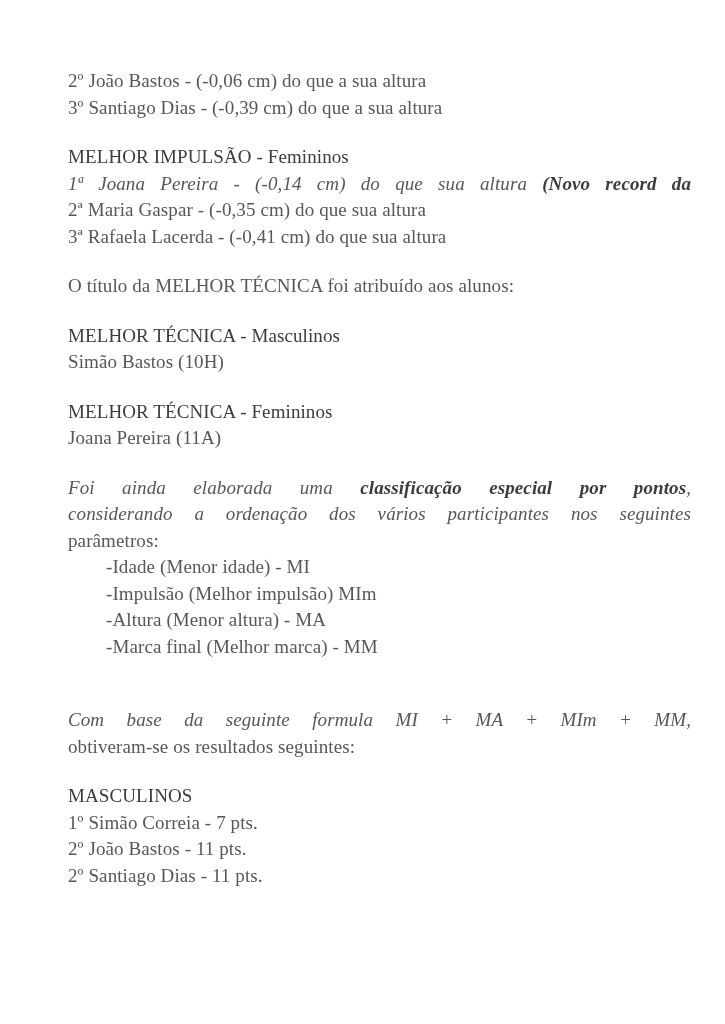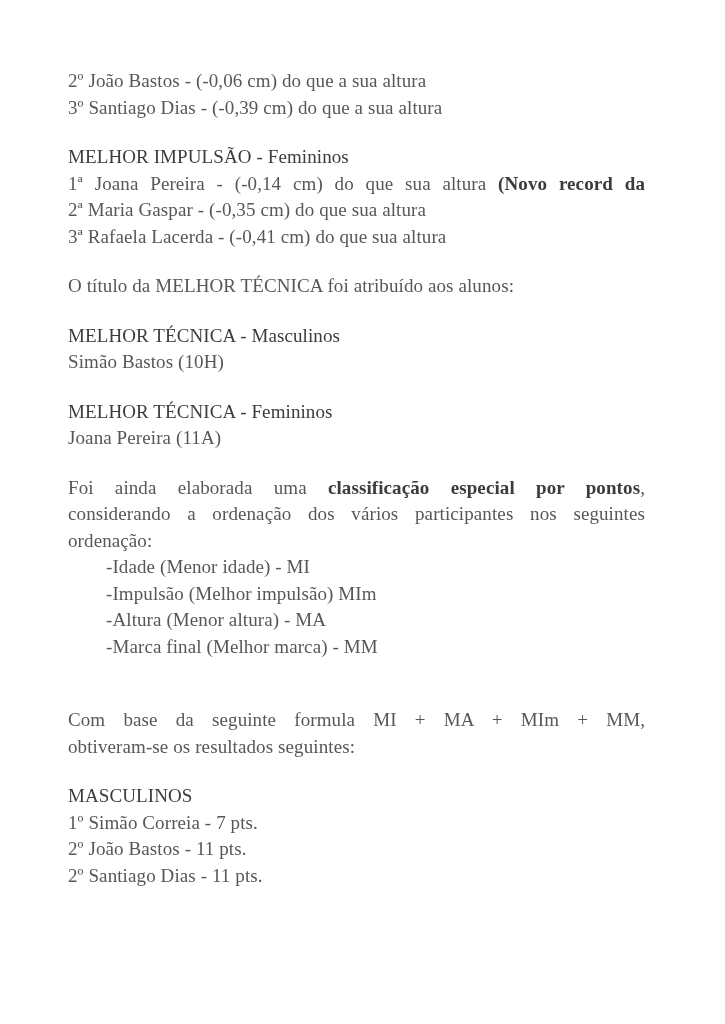--- a/index.html
+++ b/index.html
@@ -10,40 +10,41 @@
   body {
     width: 725px;
     height: 1024px;
     overflow: hidden;
     font-family: "Liberation Serif", "DejaVu Serif", serif;
   }
   .page {
     box-sizing: border-box;
     width: 725px;
     height: 840px;
-    padding: 68px 80px 0 68px;
+    padding: 68px 34px 0 68px;
     background: #ffffff;
   }
   .line {
     margin: 0;
     font-size: 19px;
     line-height: 26.5px;
     color: #575757;
     letter-spacing: 0.1px;
   }
   .heading {
     font-weight: normal;
     color: #3c3c3c;
   }
   .line b {
     color: #3c3c3c;
   }
   .just {
     text-align: justify;
     text-align-last: justify;
+    font-style: italic;
   }
   .indent {
     padding-left: 38px;
   }
   .sp  { height: 23px; }
   .sp2 { height: 47px; }
 </style>
 </head>
 <body>
 
@@ -70,21 +71,21 @@
 
   <div class="sp"></div>
 
   <p class="line heading">MELHOR TÉCNICA - Femininos</p>
   <p class="line">Joana Pereira (11A)</p>
 
   <div class="sp"></div>
 
   <p class="line just"><span>Foi ainda elaborada uma</span> <b>classificação especial por pontos</b><span>,</span></p>
   <p class="line just">considerando a ordenação dos vários participantes nos seguintes</p>
-  <p class="line">ordenação:</p>
+  <p class="line">parâmetros:</p>
 
   <p class="line indent">-Idade (Menor idade) - MI</p>
   <p class="line indent">-Impulsão (Melhor impulsão) MIm</p>
   <p class="line indent">-Altura (Menor altura) - MA</p>
   <p class="line indent">-Marca final (Melhor marca) - MM</p>
 
   <div class="sp2"></div>
 
   <p class="line just">Com base da seguinte formula MI + MA + MIm + MM,</p>
   <p class="line">obtiveram-se os resultados seguintes:</p>

